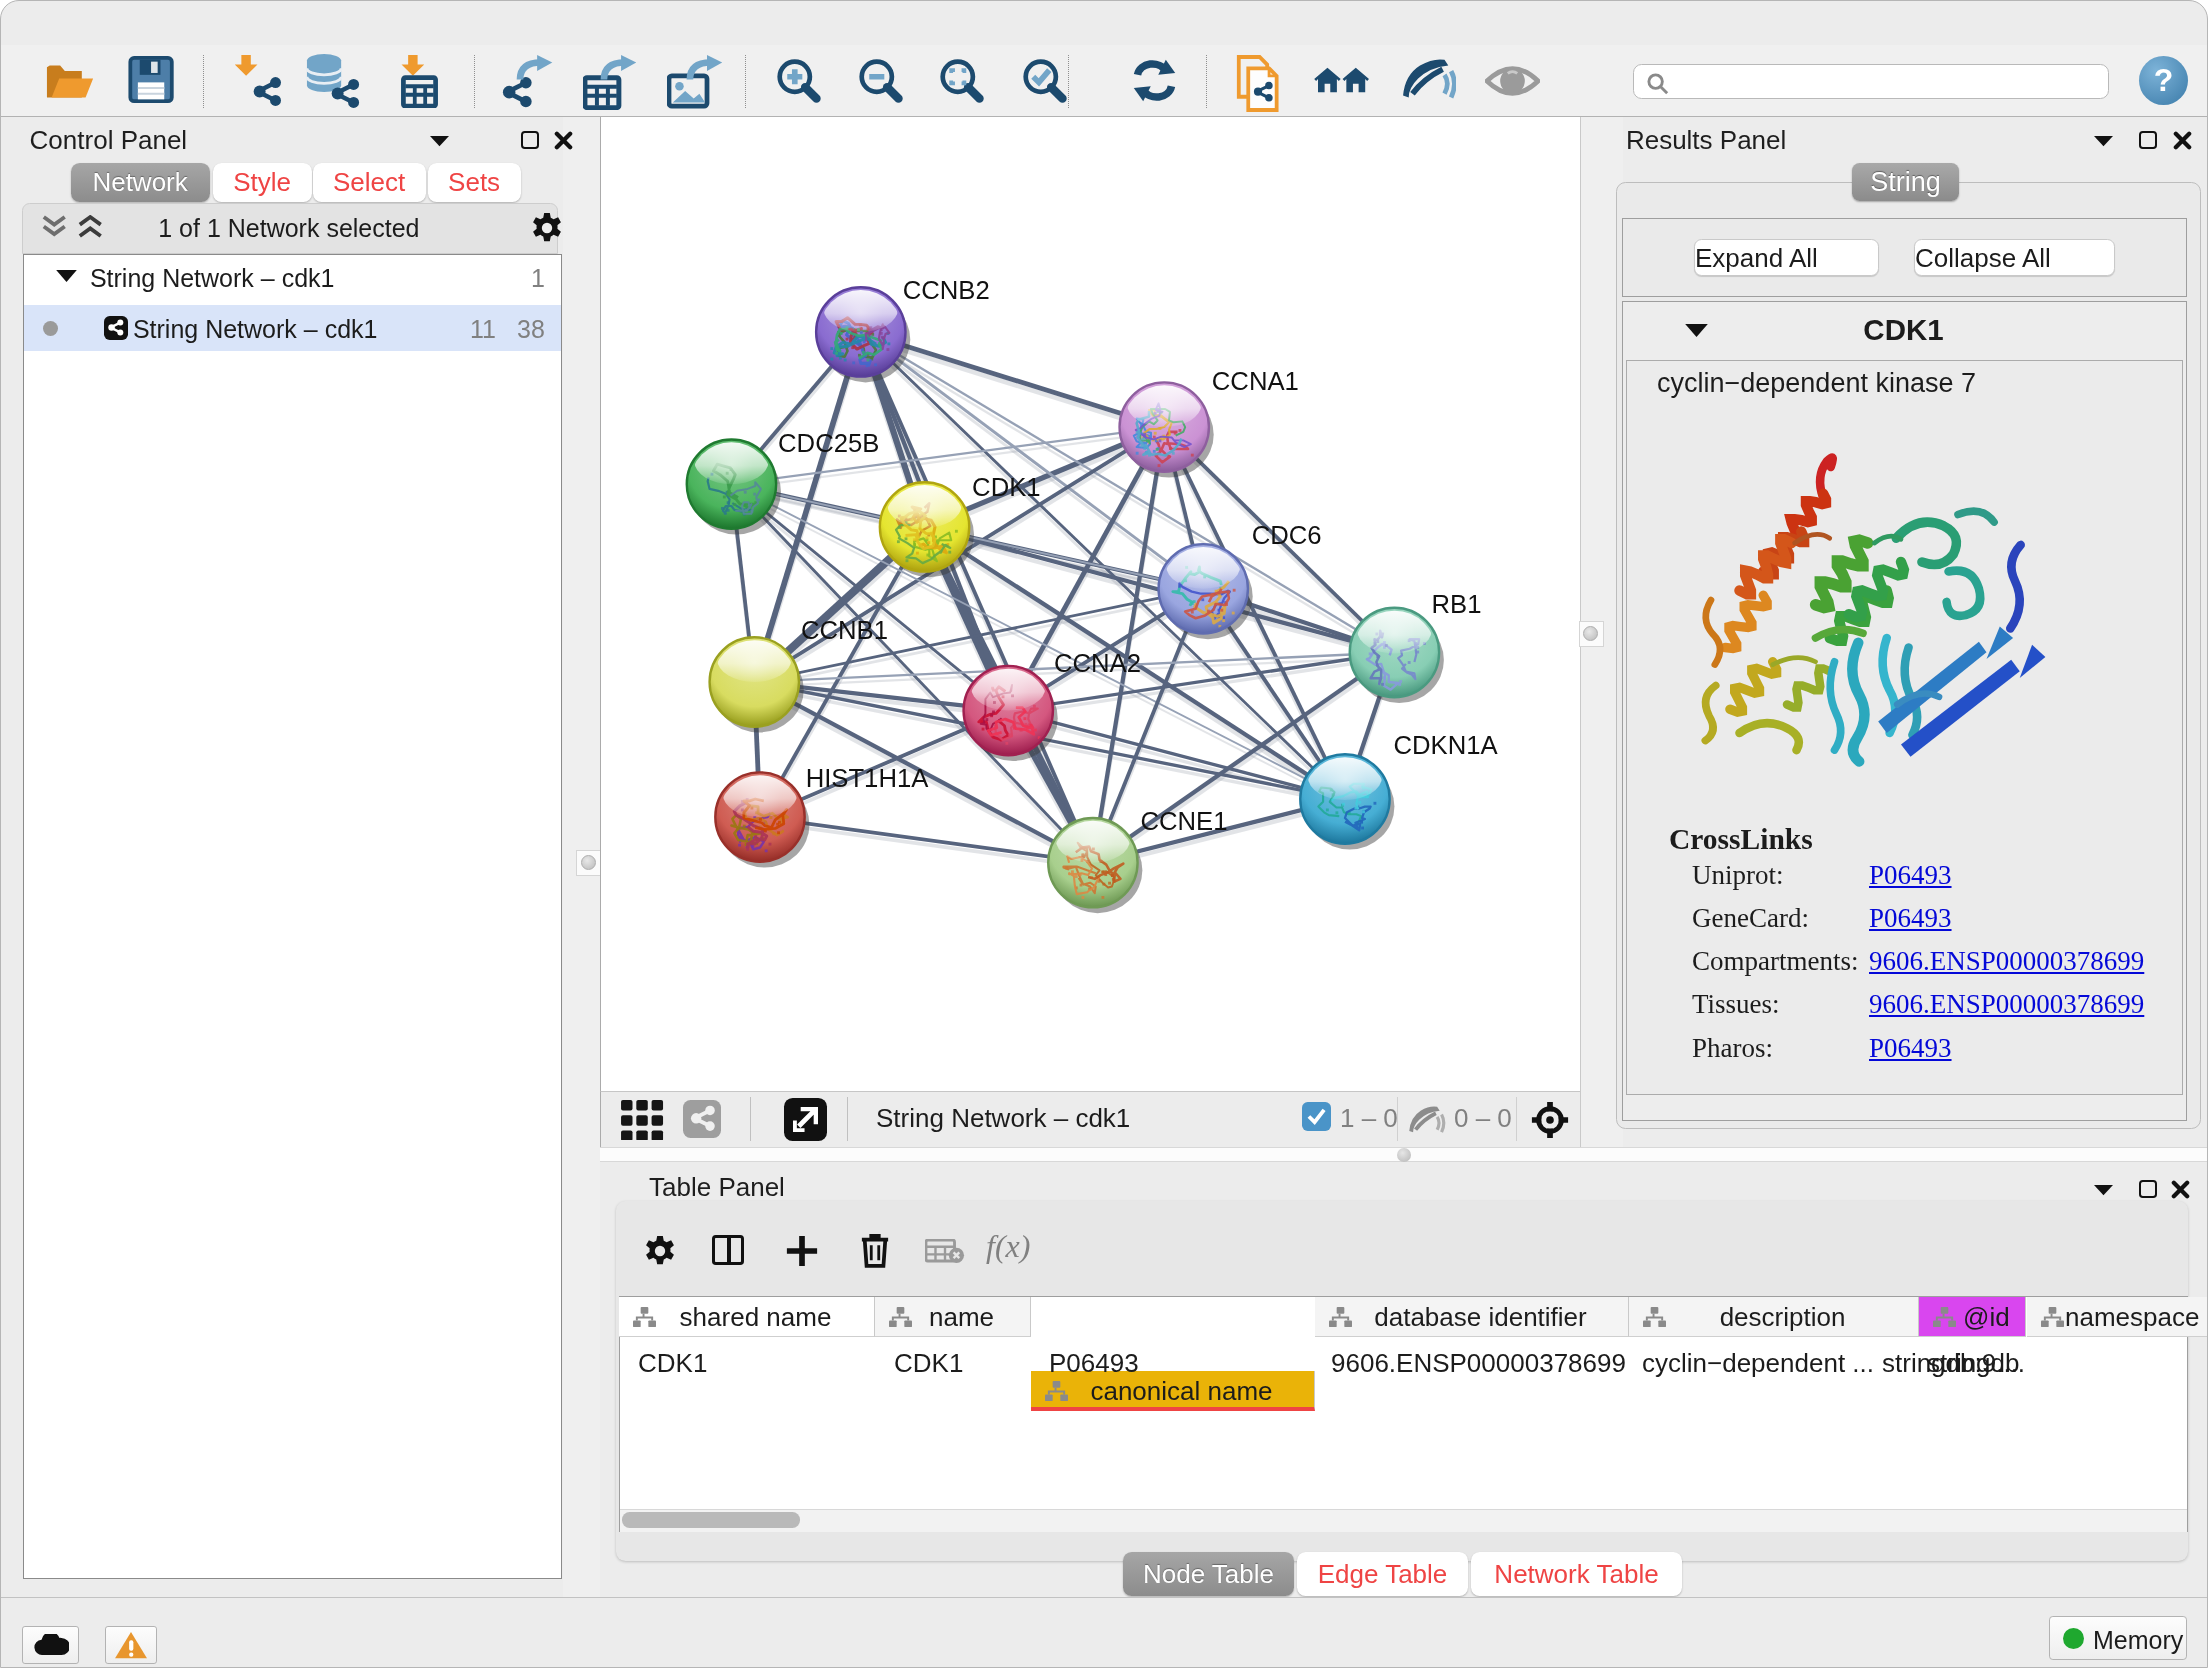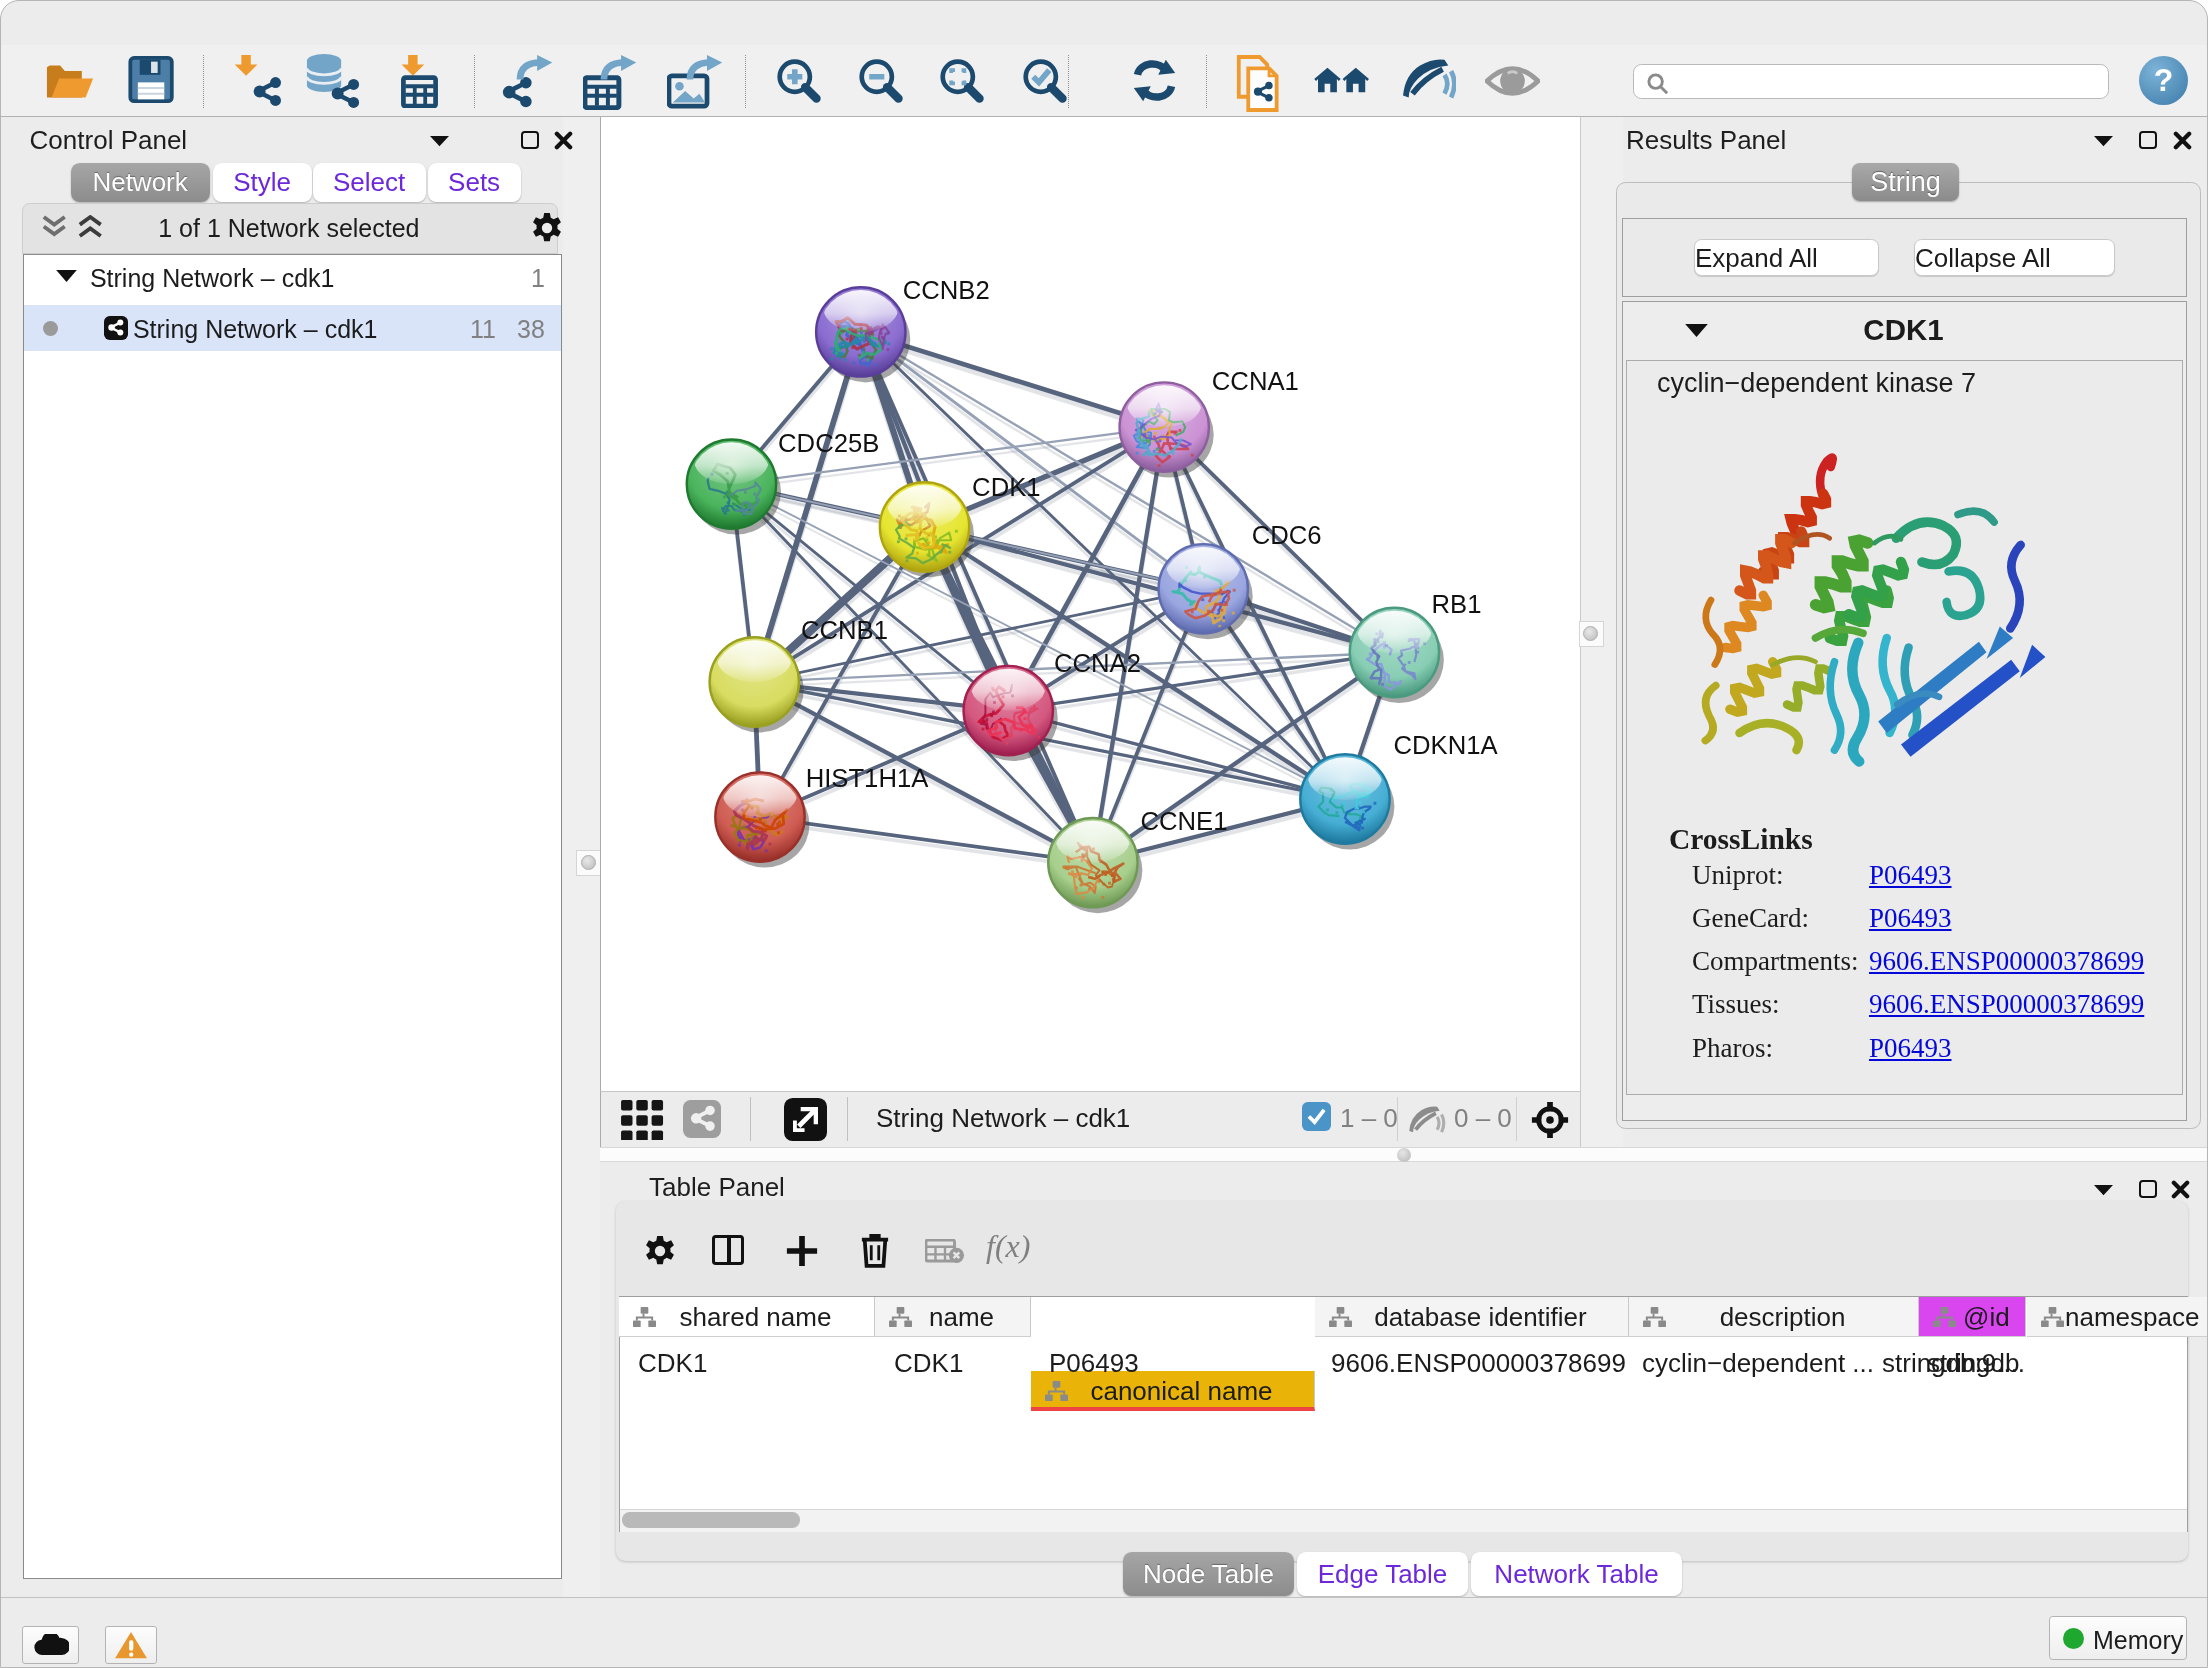--- a/index.html
+++ b/index.html
@@ -5,21 +5,21 @@
 body{font-family:"Liberation Sans",sans-serif;color:#1c1c1c;position:relative;overflow:hidden}
 .abs{position:absolute}
 .win{position:absolute;inset:0;background:#ececec;border-radius:19px 19px 0 0;overflow:hidden;border:1px solid #b5b5b5}
 .titlebar{position:absolute;left:0;top:0;width:100%;height:43px;background:linear-gradient(#ebebeb,#d2d2d2);border-bottom:1px solid #a9a9a9;border-radius:19px 19px 0 0}
 .tl{position:absolute;top:9.5px;width:23px;height:23px;border-radius:50%;background:#8f8f94;border:1px solid #77777c}
 .title{position:absolute;top:6.7px;left:0;width:100%;text-align:center;font-size:26px;font-weight:700;color:#3d3d3d}
 .toolbar{position:absolute;left:0;top:44px;width:100%;height:72px;background:#f0f0f0;border-bottom:1px solid #b2b2b2}
 .tsep{position:absolute;top:9.5px;height:53px;width:0;border-left:1.9px dotted #8f8f8f}
 .panel-title{font-size:26px;color:#1e1e1e}
 .ctrl{position:absolute;left:7.6px;top:116px;width:554px;height:1480px;background:#ececec;z-index:3}
-.tabbtn{position:absolute;height:39px;border-radius:8.6px;background:#fff;color:#6d28d9;font-size:26px;text-align:center;line-height:39px;box-shadow:0 1px 1.9px rgba(0,0,0,0.25)}
+.tabbtn{position:absolute;height:39px;border-radius:8.6px;background:#fff;color:#ef4444;font-size:26px;text-align:center;line-height:39px;box-shadow:0 1px 1.9px rgba(0,0,0,0.25)}
 .tabsel{background:linear-gradient(#a6a6a6,#8c8c8c);color:#fff;text-shadow:0 -1px 1px rgba(0,0,0,0.35)}
 .subbar{position:absolute;left:13.3px;top:86px;width:536px;height:51px;background:#e3e3e3;border:1px solid #cdcdcd;border-radius:7.6px 7.6px 0 0}
 .netlist{position:absolute;left:14.3px;top:137px;width:539px;height:1325px;background:#fff;border:1.9px solid #8a8a8a}
 .row2{position:absolute;left:0;top:50px;width:100%;height:46px;background:#d9e4f9}
 .g{color:#808080}
 .rsp{position:absolute;left:1622px;top:116px;width:587px;height:1030px;background:#ececec}
 .serif{font-family:"Liberation Serif",serif}
 .link{color:#0408d8;text-decoration:underline}
 .btn{position:absolute;background:#fff;border:1px solid #c9c9c9;border-radius:7.6px;text-align:left;font-size:26px;box-shadow:0 1px 1px rgba(0,0,0,0.15)}
 .tblp{position:absolute;left:599px;top:1161px;width:1609px;height:435px;background:#ececec}

